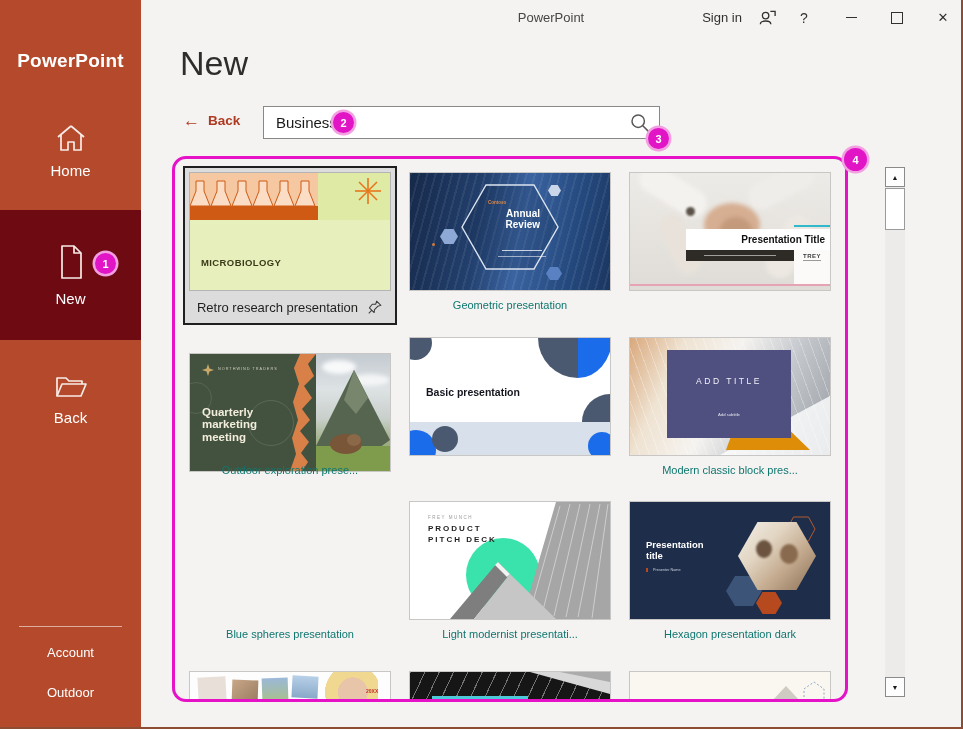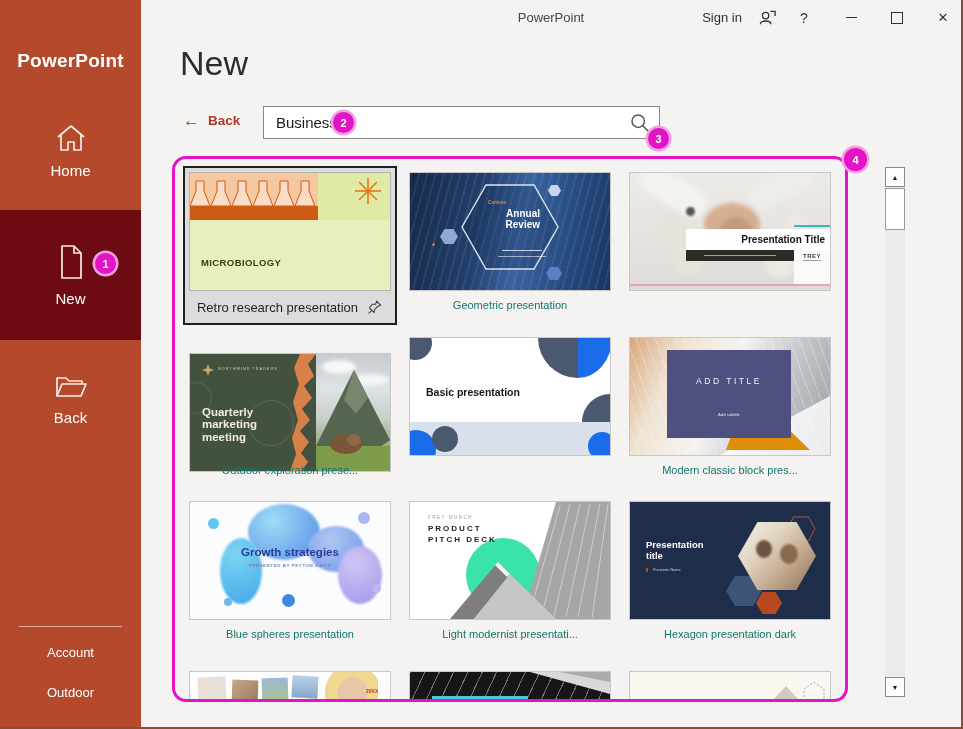--- a/index.html
+++ b/index.html
@@ -252,33 +252,20 @@
       <polygon points="90,117 200,117 200,58" fill="rgba(255,255,255,.8)"></polygon>
       <polygon points="118,52 180,112 96,112" fill="#DD8D07"></polygon>
     </svg>
     <div class="abs" style="left:37px;top:12px;width:124px;height:88px;background:#4F4F80;">
       <div style="text-align:center;margin-top:26px;font-size:8.5px;color:#F2F2F8;letter-spacing:2.5px;">ADD TITLE</div>
       <div style="text-align:center;margin-top:26px;font-size:4.2px;color:rgba(255,255,255,.85);">Add subtitle</div>
     </div>
   </div>
   <div class="card-label" style="left:630px;top:464px;">Modern classic block pres...</div>
 
-  <div class="thumb" style="left:190px;top:502px;background:#FBFCFE;">
-    <div class="blob" style="left:58px;top:2px;width:72px;height:56px;background:radial-gradient(circle at 35% 30%,#9FDCF6,#558DE8);filter:blur(1px);"></div>
-    <div class="blob" style="left:30px;top:36px;width:42px;height:66px;background:radial-gradient(circle at 35% 25%,#7ED4F4,#3FA8E8);filter:blur(1px);"></div>
-    <div class="blob" style="left:118px;top:24px;width:56px;height:46px;background:radial-gradient(circle at 40% 30%,#AFC6F2,#6E96E8);filter:blur(1px);"></div>
-    <div class="blob" style="left:148px;top:44px;width:44px;height:58px;background:radial-gradient(circle at 40% 30%,#CFC6F6,#9F96E8);filter:blur(1px);"></div>
-    <div class="blob" style="left:18px;top:16px;width:11px;height:11px;background:#5FC8F0;"></div>
-    <div class="blob" style="left:168px;top:10px;width:12px;height:12px;background:#A8B8F0;"></div>
-    <div class="blob" style="left:92px;top:92px;width:13px;height:13px;background:#3F88E0;"></div>
-    <div class="blob" style="left:34px;top:96px;width:8px;height:8px;background:#6FB8EC;"></div>
-    <div class="blob" style="left:182px;top:82px;width:9px;height:9px;background:#C0B4F4;"></div>
-    <div class="abs" style="left:0;top:44px;width:200px;text-align:center;font-size:11.5px;font-weight:800;color:#2C3C96;">Growth strategies</div>
-    <div class="abs" style="left:0;top:61px;width:200px;text-align:center;font-size:4.4px;font-weight:700;color:#7880B0;letter-spacing:.6px;">PRESENTED BY PEYTON DAVIS</div>
-  </div>
   <div class="card-label" style="left:190px;top:628px;">Blue spheres presentation</div>
 
   <div class="thumb" style="left:410px;top:502px;background:#FFFFFF;">
     <div class="blob" style="left:56px;top:36px;width:74px;height:74px;background:#3BE3AC;"></div>
     <svg class="abs" style="left:0;top:0;" width="200" height="117" viewBox="0 0 200 117">
       <polygon points="112,117 200,117 200,0 146,0" fill="#A6A6A6"></polygon>
       <g stroke="rgba(255,255,255,.45)" stroke-width="1">
         <line x1="150" y1="4" x2="120" y2="110"></line>
           <line x1="160" y1="2" x2="132" y2="112"></line>
         <line x1="170" y1="2" x2="144" y2="114"></line>

